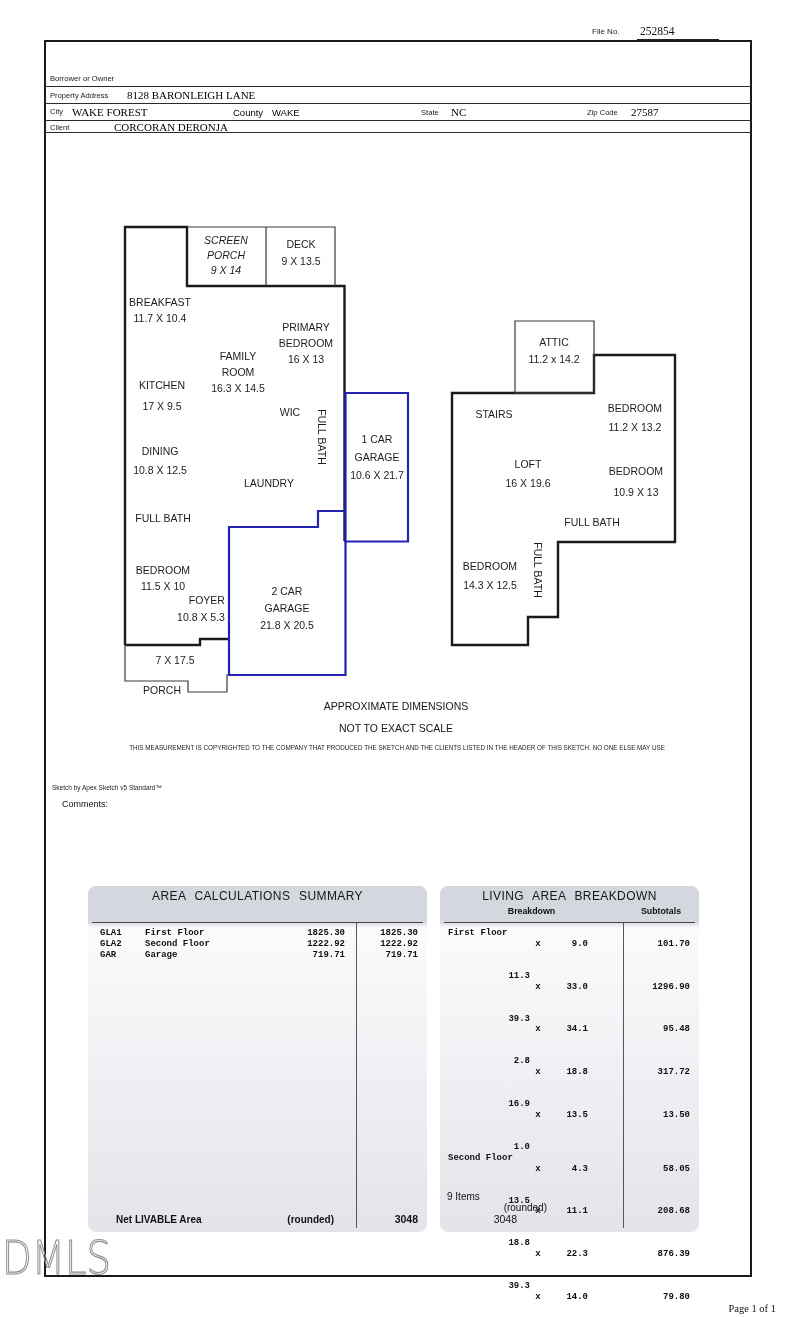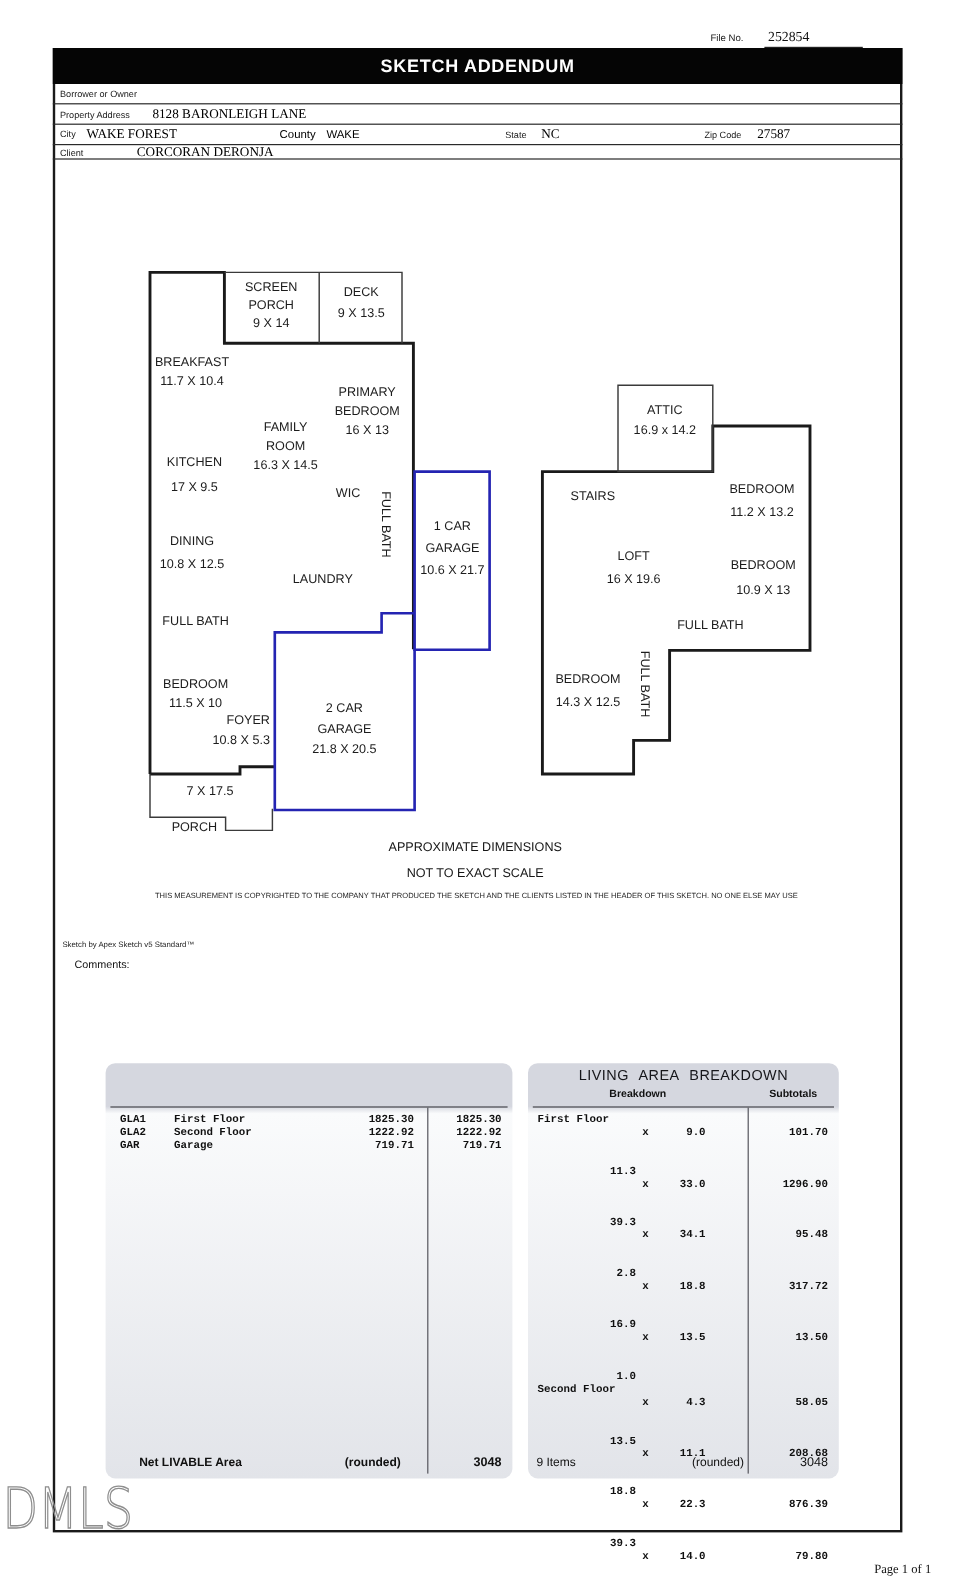--- a/index.html
+++ b/index.html
@@ -54,21 +54,21 @@
   .lb-row{display:flex;padding:0 9px 0 8px;}
   .lb-n1{width:82px;text-align:right;margin-top:32px;}
   .lb-x{width:16px;text-align:center;}
   .lb-n2{width:42px;text-align:right;}
   .lb-sub{flex:1;text-align:right;}
   
   #as-foot{padding:0 9px 0 28px;font-weight:bold;}
   #as-foot .f-label{flex:1;}
   #as-foot .f-round{width:90px;text-align:right;}
   #as-foot .f-total{width:84px;text-align:right;font-size:10.5px;}
-  #lb-foot{padding:0 9px 0 7px;}
+  #lb-foot{padding:0 9px 0 7px;flex-direction:column;}
   #lb-foot .f-label{flex:1;}
   #lb-foot .f-round{width:100px;text-align:right;}
   #lb-foot .f-total{width:70px;text-align:right;font-size:10.5px;}
   
   #watermark{left:2px;top:1230px;font-family:"DejaVu Sans",sans-serif;font-size:47px;font-weight:200;
              color:rgba(250,250,250,.1);-webkit-text-stroke:1.2px #8e8e8e;
              transform:scaleX(.82);transform-origin:left;letter-spacing:0px;}
   #footer-company{left:0;top:1297px;width:800px;text-align:center;
                   font-family:"Liberation Serif",serif;font-size:11px;color:#111;}
   #footer-page{left:588px;top:1303px;width:200px;text-align:right;padding-right:12px;box-sizing:border-box;
@@ -95,23 +95,20 @@
 
     <path d="M515,321 H594 V393 H515 Z" fill="none" stroke-width="1.2" stroke="#3a3a3a"></path>
   </svg>
 
   <div class="abs" id="file-no-label">File No.</div>
   <div class="abs" id="file-no-value">252854</div>
   <div class="abs" id="file-no-line"></div>
 
   <div id="doc-border"></div>
 
-  <div class="abs" id="title-bar">
-    <span>SKETCH ADDENDUM</span>
-  </div>
 
   <div class="form-row" style="top:70px;height:17px;"></div>
   <div class="form-row" style="top:87px;height:17px;"></div>
   <div class="form-row" style="top:104px;height:17px;"></div>
   <div class="form-row" style="top:121px;height:12px;"></div>
 
   <div class="flabel" style="left:50px;top:74px;">Borrower or Owner</div>
 
   <div class="flabel" style="left:50px;top:91px;">Property Address</div>
   <div class="fvalue" style="left:127px;top:89px;">8128 BARONLEIGH LANE</div>
@@ -122,21 +119,21 @@
   <div class="fsans" style="left:272px;top:107px;">WAKE</div>
   <div class="flabel" style="left:421px;top:108px;">State</div>
   <div class="fvalue" style="left:451px;top:106px;">NC</div>
   <div class="flabel" style="left:587px;top:108px;">Zip Code</div>
   <div class="fvalue" style="left:631px;top:106px;">27587</div>
 
   <div class="flabel" style="left:50px;top:123px;">Client</div>
   <div class="fvalue" style="left:114px;top:121px;">CORCORAN DERONJA</div>
 
   <div id="rooms-layer">
-      <div class="room" style="left: 226px; top: 255px; line-height: 15px;">
+      <div class="room" style="left: 226px; top: 255px; line-height: 15px; font-style: italic;">
         <div>SCREEN</div>
         <div>PORCH</div>
         <div>9 X 14</div>
       </div>
       <div class="room" style="left: 301px; top: 253px; line-height: 17px;">
         <div>DECK</div>
         <div>9 X 13.5</div>
       </div>
       <div class="room" style="left: 160px; top: 310px; line-height: 16px;">
         <div>BREAKFAST</div>
@@ -191,21 +188,21 @@
         <div>21.8 X 20.5</div>
       </div>
       <div class="room" style="left: 175px; top: 660px;">
         <div>7 X 17.5</div>
       </div>
       <div class="room" style="left: 162px; top: 690px;">
         <div>PORCH</div>
       </div>
       <div class="room" style="left: 554px; top: 351px; line-height: 17px;">
         <div>ATTIC</div>
-        <div>16.9 x 14.2</div>
+        <div>11.2 x 14.2</div>
       </div>
       <div class="room" style="left: 494px; top: 414px;">
         <div>STAIRS</div>
       </div>
       <div class="room" style="left: 635px; top: 418px; line-height: 19px;">
         <div>BEDROOM</div>
         <div>11.2 X 13.2</div>
       </div>
       <div class="room" style="left: 528px; top: 474px; line-height: 19px;">
         <div>LOFT</div>
@@ -227,20 +224,21 @@
       </div>
     </div>
 
   <div class="abs note1">APPROXIMATE DIMENSIONS</div>
   <div class="abs note2">NOT TO EXACT SCALE</div>
   <div class="abs" id="copyright">THIS MEASUREMENT IS COPYRIGHTED TO THE COMPANY THAT PRODUCED THE SKETCH AND  THE CLIENTS LISTED IN THE HEADER OF THIS SKETCH. NO ONE ELSE MAY USE</div>
   <div class="abs" id="sketch-by">Sketch by Apex Sketch v5 Standard™</div>
   <div class="abs" id="comments">Comments:</div>
 
   <div class="panel" style="left:88px;width:339px;">
+    <div class="p-title">AREA CALCULATIONS SUMMARY</div>
     <div class="p-headline"></div>
     <div class="p-divider" style="left:268px;"></div>
     <div class="p-body" id="as-rows">
         <div class="as-row">
           <span class="as-code">GLA1</span>
           <span class="as-desc">First Floor</span>
           <span class="as-size">1825.30</span>
           <span class="as-tot">1825.30</span>
         </div>
         <div class="as-row">

